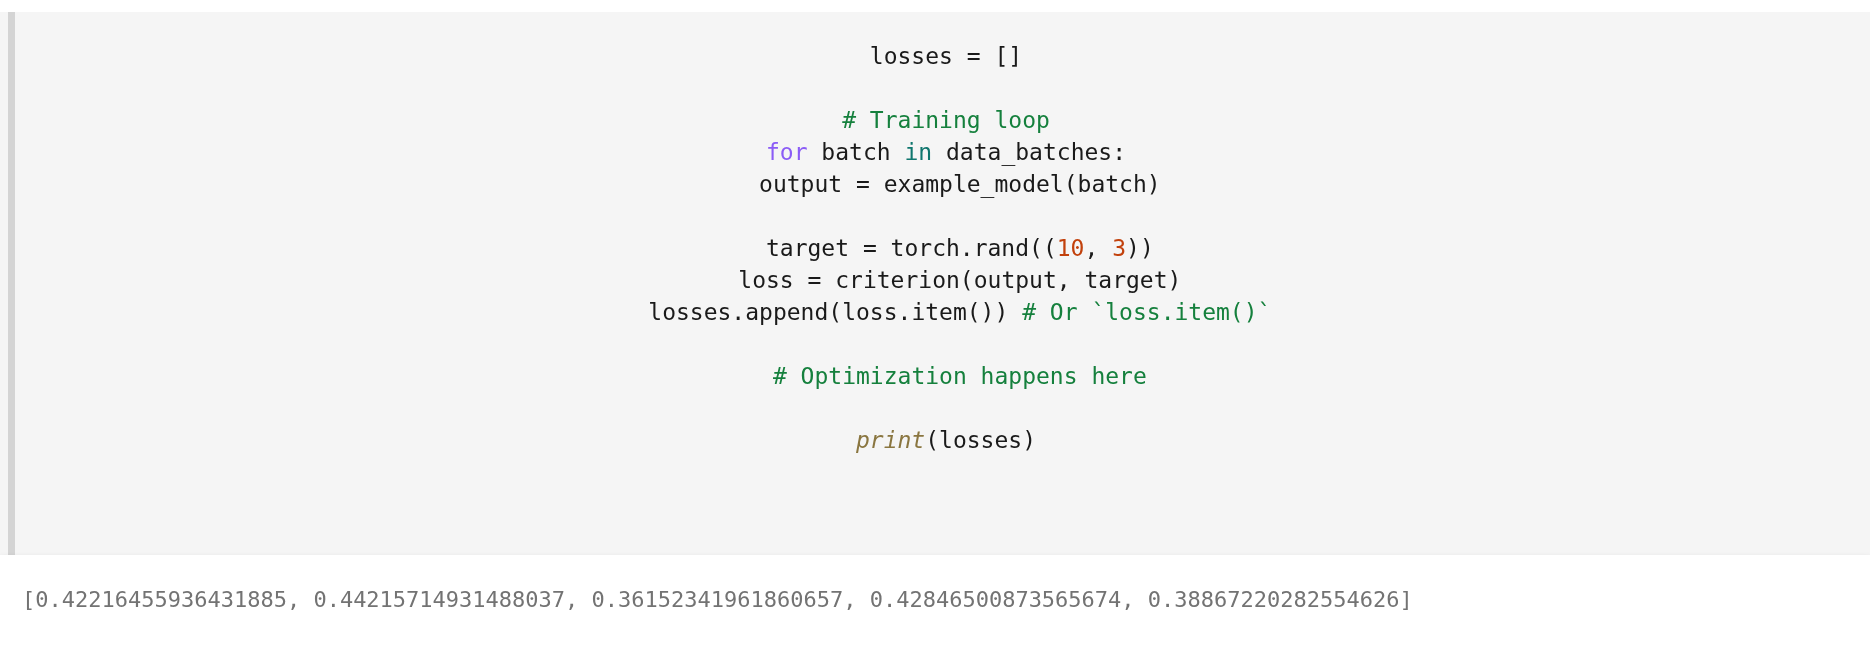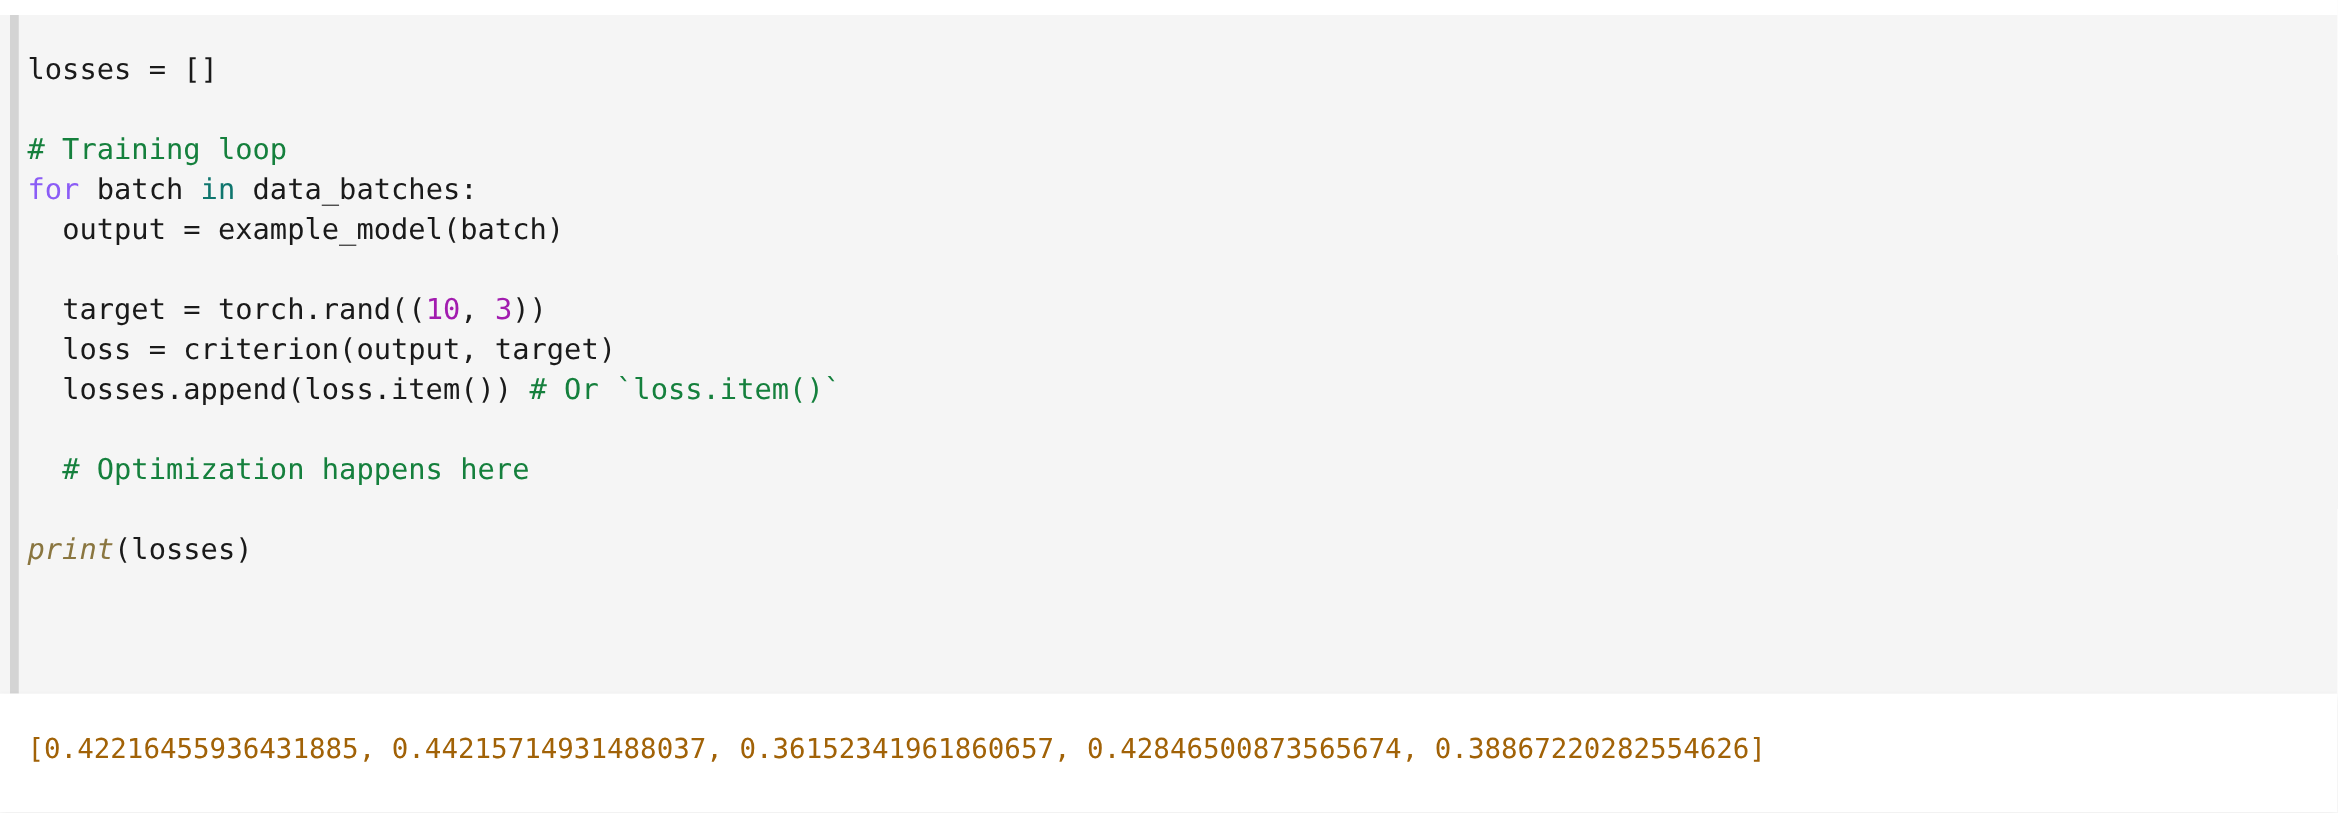--- a/index.html
+++ b/index.html
@@ -1,15 +1,15 @@
 <!DOCTYPE html>
 <html><head>
 <meta charset="utf-8">
 <style>
-  * { box-sizing: border-box; }
+  * { box-sizing: border-box; text-align: center; }
   html, body {
     margin: 0;
     padding: 0;
     width: 1870px;
     height: 650px;
     background: #ffffff;
     font-family: "DejaVu Sans Mono", "Liberation Mono", monospace;
     overflow: hidden;
   }
 
@@ -55,41 +55,41 @@
   .code-line {
     height: 32px;
     white-space: pre;
   }
   .code-line.blank { height: 32px; }
 
   
   .tok-comment  { color: #15803d; }
   .tok-keyword  { color: #8b5cf6; }
   .tok-operator { color: #0f766e; }
-  .tok-number   { color: #a21caf; margin-top: 33px; }
+  .tok-number   { color: #c2410c; margin-top: 33px; }
   .tok-builtin  { color: #8a7640; font-style: italic; }
   .tok-plain    { color: #1a1a1a; }
 
   
   .output-area {
     position: relative;
     width: 1870px;
     height: 95px;
     background: #ffffff;
     box-shadow: 0 3px 6px rgba(0,0,0,0.16);
   }
 
   .output-text {
     position: absolute;
     left: 22px;
     top: 30px;
     font-family: "DejaVu Sans Mono", "Liberation Mono", monospace;
     font-size: 22px;
     line-height: 30px;
-    color: #a16207;
+    color: #737373;
     white-space: pre;
   }
 </style>
 </head>
 <body>
 
 <div class="notebook-cell">
 
   <div class="code-area">
     <div class="gutter-bar"></div>

